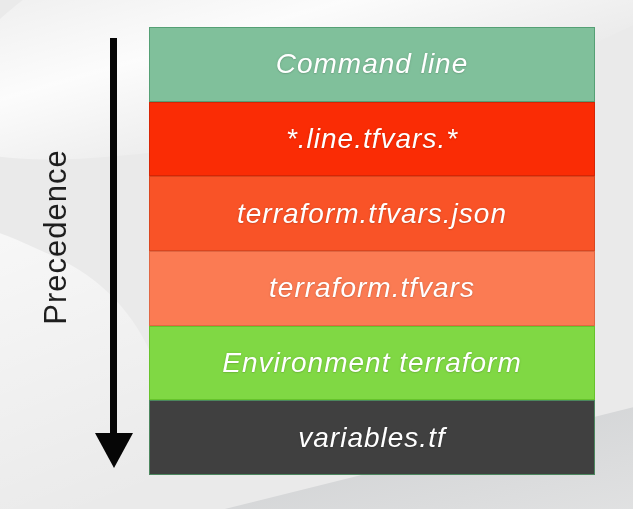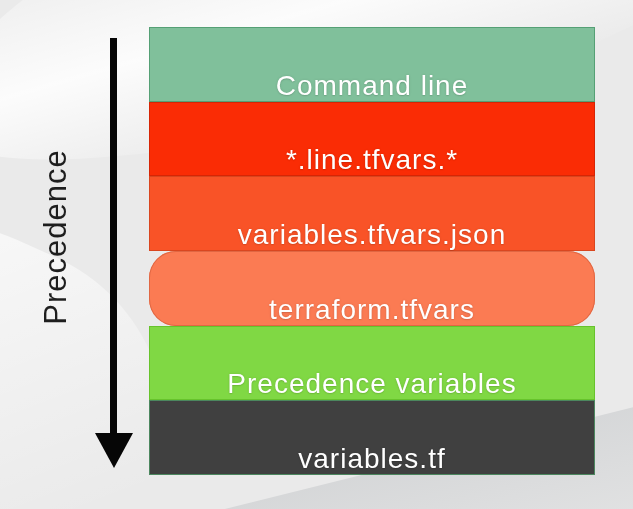--- a/index.html
+++ b/index.html
@@ -85,22 +85,23 @@
     left: 149px;
     top: 27px;
     width: 446px;
     height: 448px;
     display: flex;
     flex-direction: column;
   }
   .stack-row {
     flex: 1;
     display: flex;
-    align-items: flex-end;
+    align-items: center;
     justify-content: center;
+    font-style: italic;
   }
   .stack-row-label {
     color: #ffffff;
     font-size: 28px;
     letter-spacing: 1px;
     text-shadow: 0 0 3px rgba(0,0,0,0.12), 0 1px 1px rgba(0,0,0,0.10);
     white-space: nowrap;
   }
 </style>
 </head>
@@ -120,26 +121,26 @@
   </div>
 
   <div class="stack">
     <div class="stack-row" style="background: rgb(128, 192, 155); box-shadow: rgb(85, 160, 117) 0px 0px 0px 1px inset;">
       <span class="stack-row-label">Command line</span>
     </div>
     <div class="stack-row" style="background: rgb(250, 44, 5); box-shadow: rgb(214, 37, 5) 0px 0px 0px 1px inset;">
       <span class="stack-row-label">*.line.tfvars.*</span>
     </div>
     <div class="stack-row" style="background: rgb(249, 83, 39); box-shadow: rgb(217, 70, 31) 0px 0px 0px 1px inset;">
-      <span class="stack-row-label">variables.tfvars.json</span>
+      <span class="stack-row-label">terraform.tfvars.json</span>
     </div>
-    <div class="stack-row" style="background: rgb(251, 123, 83); box-shadow: rgb(224, 103, 67) 0px 0px 0px 1px inset; border-radius: 27px;">
+    <div class="stack-row" style="background: rgb(251, 123, 83); box-shadow: rgb(224, 103, 67) 0px 0px 0px 1px inset;">
       <span class="stack-row-label">terraform.tfvars</span>
     </div>
     <div class="stack-row" style="background: rgb(128, 216, 68); box-shadow: rgb(103, 195, 44) 0px 0px 0px 1px inset;">
-      <span class="stack-row-label">Precedence variables</span>
+      <span class="stack-row-label">Environment terraform</span>
     </div>
     <div class="stack-row" style="background: #404040; box-shadow: rgb(76, 135, 95) 0px 0px 0px 1px inset;">
       <span class="stack-row-label">variables.tf</span>
     </div>
   </div>
 
 </div>
 
 </body></html>

